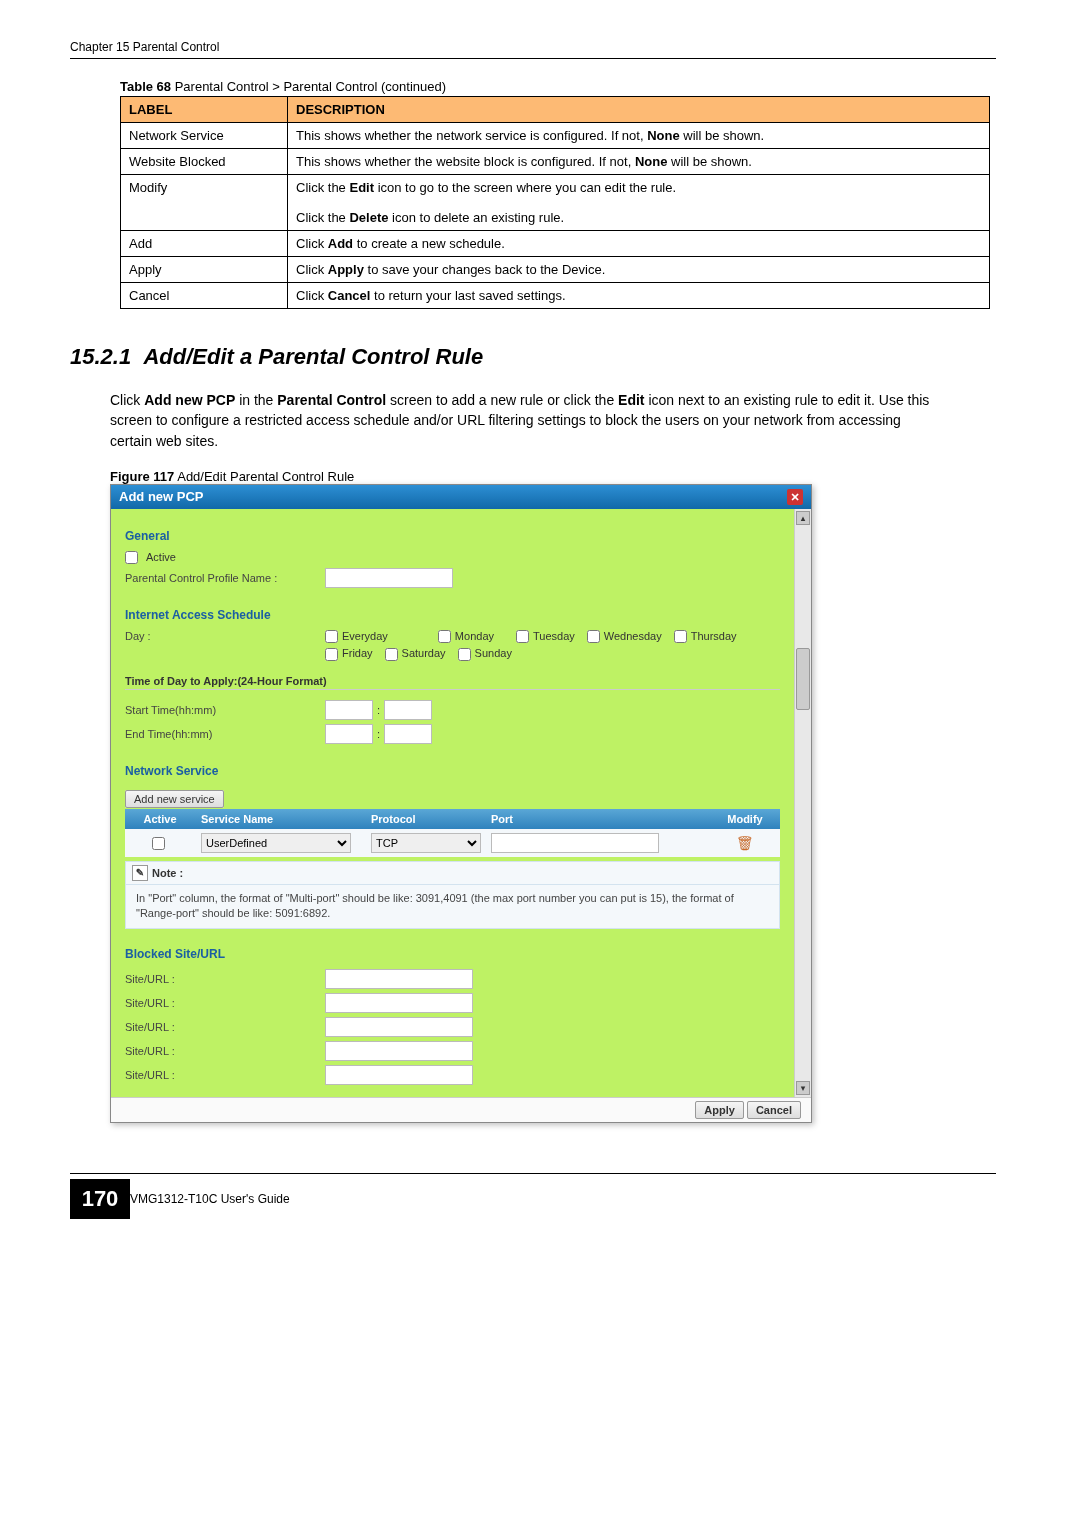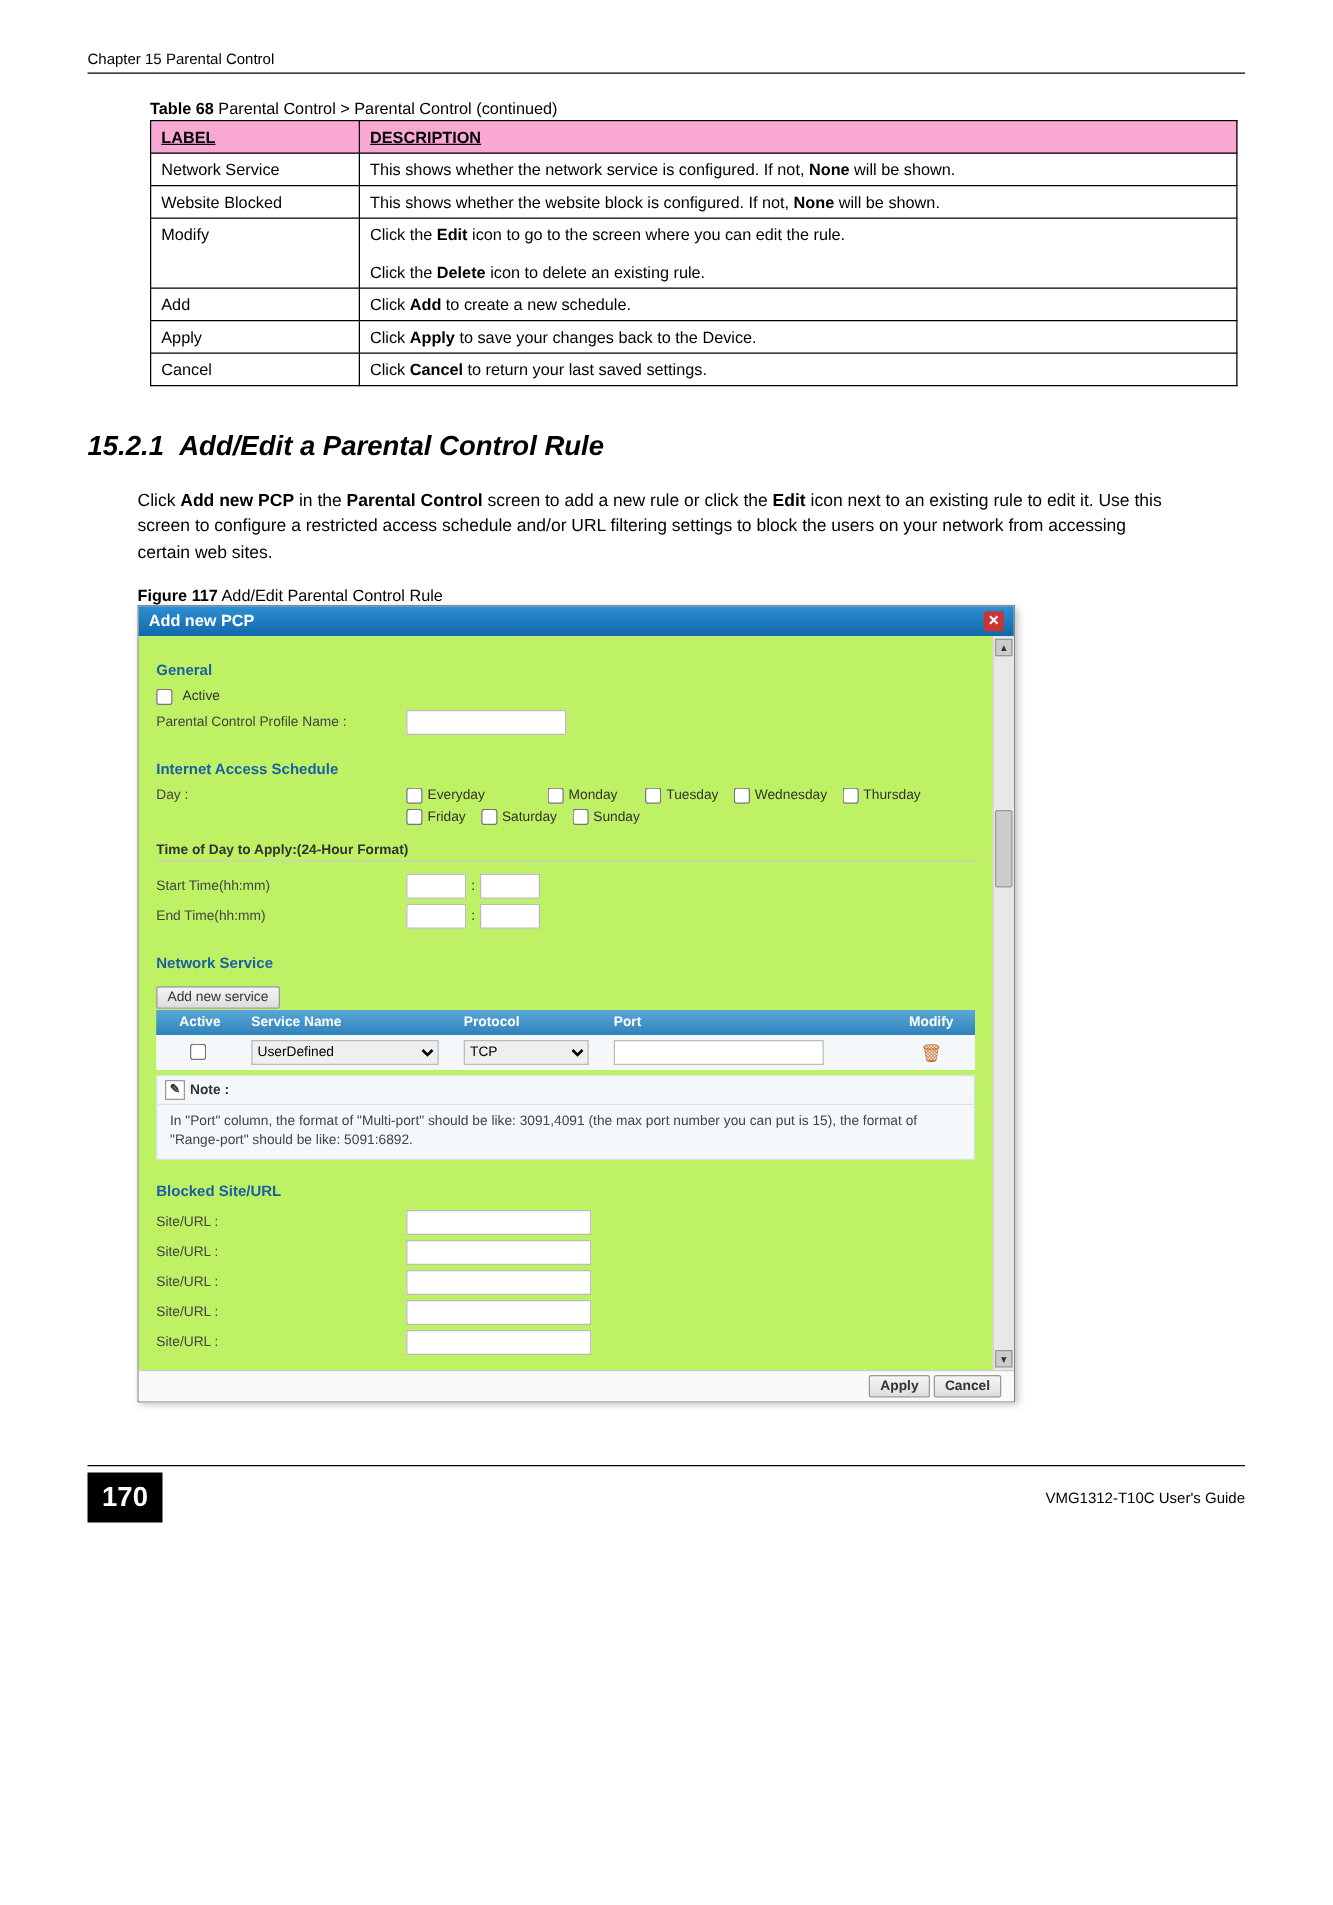--- a/index.html
+++ b/index.html
@@ -33,22 +33,21 @@
     margin-top: 2px;
     font-size: 13px;
   }
   table.desc-table th, table.desc-table td {
     border: 1px solid #000;
     padding: 5px 8px;
     text-align: left;
     vertical-align: top;
   }
   table.desc-table th {
-    background: #f9a8d4;
-    text-decoration: underline;
+    background: #fdba74;
   }
   .subheading {
     margin-top: 35px;
     font-size: 22px;
     font-weight: bold;
     font-family: Arial, sans-serif;
     font-style: italic;
   }
   .para {
     font-size: 14px;
@@ -167,21 +166,21 @@
     font-size: 11px;
   }
   input[type="checkbox"].f {
     margin: 0 4px 0 0;
     vertical-align: middle;
   }
   .w120 { width: 120px; }
   .w180 { width: 200px; }
   .w40 { width: 40px; }
   .w60 { width: 60px; }
-  .w90 { width: 100px; }
+  .w90 { width: 110px; }
 
   .btnlike {
     border: 1px solid #999;
     background: linear-gradient(#f5f5f5, #ddd);
     padding: 2px 8px;
     border-radius: 2px;
     font-size: 11px;
     cursor: pointer;
   }
 
@@ -263,21 +262,20 @@
     background: #000;
     color: #fff;
     font-size: 22px;
     font-weight: bold;
     display: flex;
     align-items: center;
     justify-content: center;
   }
   .guide-title {
     flex: 1;
-    text-align: right;
     font-size: 12px;
   }
 </style>
 </head>
 <body>
 
 <div class="page">
 
   <div class="header-line">Chapter 15 Parental Control</div>
 

